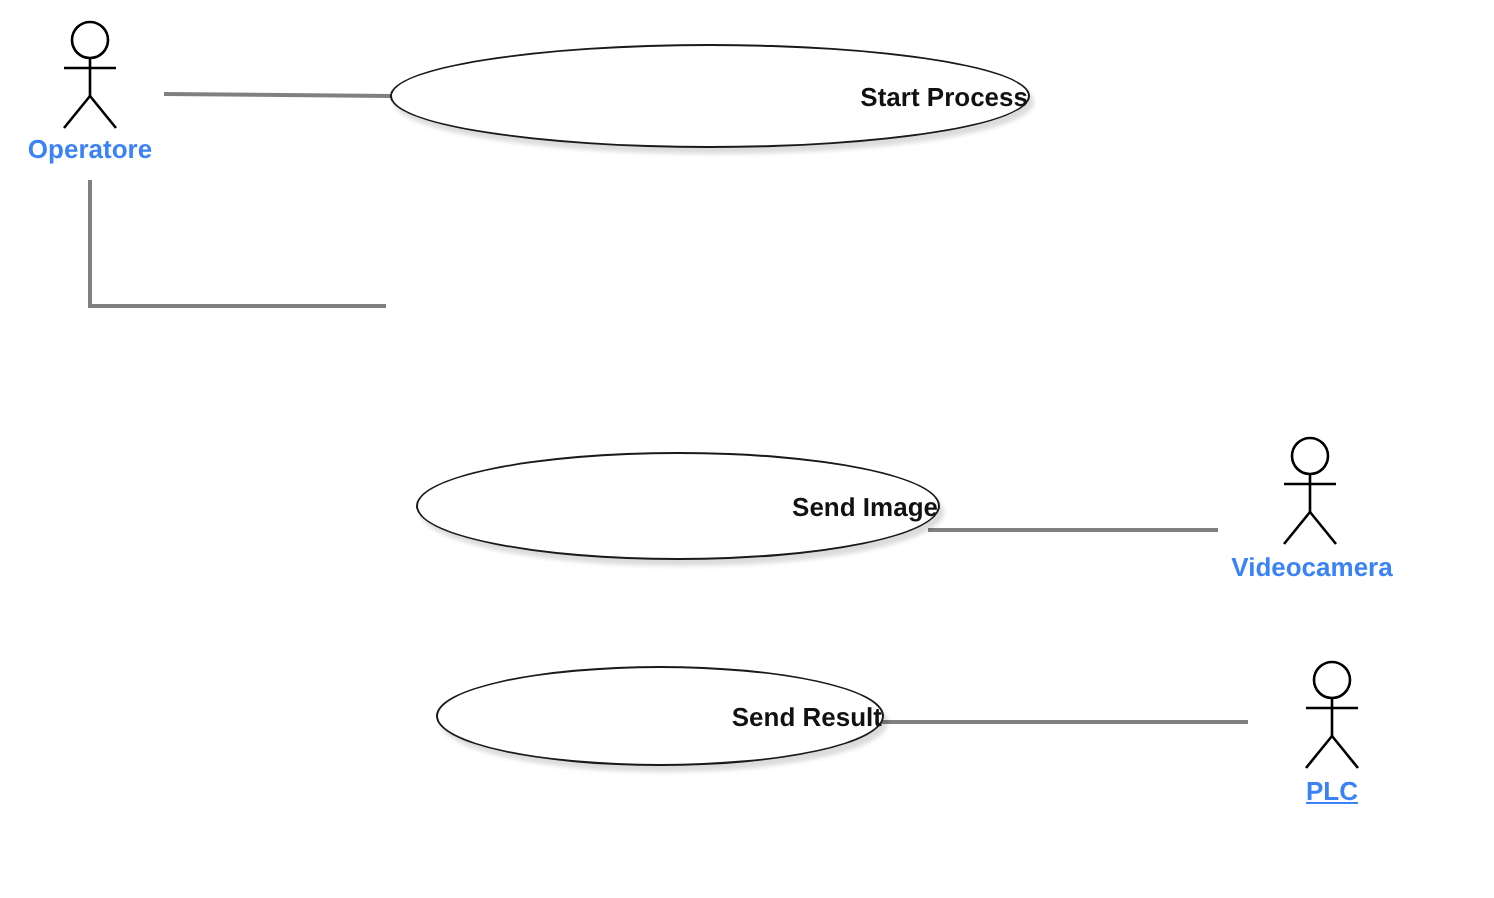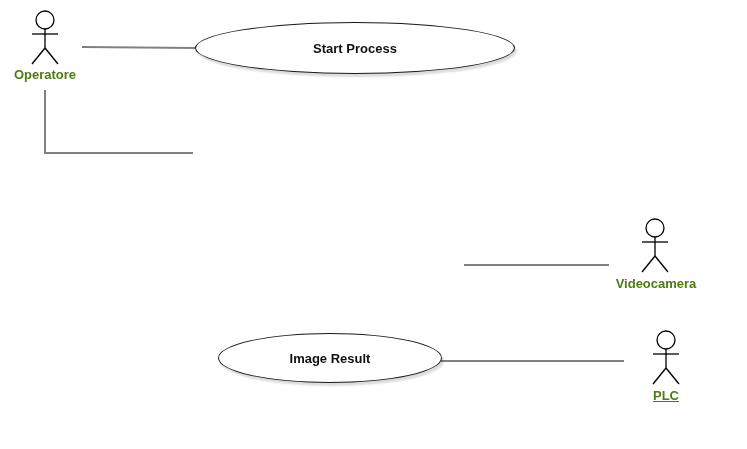--- a/index.html
+++ b/index.html
@@ -7,54 +7,57 @@
     position:relative; width:747px; height:449px; background:#ffffff;
     font-family:"Liberation Sans", sans-serif; overflow:hidden;
   }
   .overlay { position:absolute; left:0; top:0; width:747px; height:449px; }
   .connector { stroke:#808080; stroke-width:2; fill:none; }
   .usecase {
     position:absolute; box-sizing:border-box;
     border:1px solid #1a1a1a; border-radius:50%;
     background:#ffffff;
     box-shadow:2px 3px 2px rgba(0,0,0,0.14);
-    display:flex; align-items:center; justify-content:center;
+    display:flex; align-items:center; justify-content:flex-end;
   }
   .usecase-label {
     font-weight:bold; font-size:13px; color:#111111; white-space:nowrap;
   }
   .actor-figure { position:absolute; overflow:visible; }
   .actor-figure circle, .actor-figure line {
     stroke:#000000; stroke-width:1.3; fill:#ffffff;
   }
   .actor-label {
     position:absolute; transform:translateX(-50%);
-    font-weight:bold; font-size:13px; color:#4d7c0f; white-space:nowrap;
+    font-weight:bold; font-size:13px; color:#3b82f6; white-space:nowrap;
   }
 </style>
 </head>
 <body>
 
 <div class="canvas">
 
   <svg class="overlay" viewBox="0 0 747 449" xmlns="http://www.w3.org/2000/svg">
     <path class="connector" d="M82 47 L196 48"></path>
     <path class="connector" d="M45 90 L45 153 L193 153"></path>
     <path class="connector" d="M464 265 L609 265"></path>
     <path class="connector" d="M441 361 L624 361"></path>
   </svg>
 
   <div class="usecase" style="left:195px; top:22px; width:320px; height:52px;">
     <span class="usecase-label">Start Process</span>
   </div>
 
 
+  <div class="usecase" style="left:208px; top:226px; width:262px; height:54px;">
+    <span class="usecase-label">Send Image</span>
+  </div>
 
   <div class="usecase" style="left:218px; top:333px; width:224px; height:50px;">
-    <span class="usecase-label">Image Result</span>
+    <span class="usecase-label">Send Result</span>
   </div>
 
   <svg class="actor-figure" style="left:25px; top:10px;" width="40" height="56" viewBox="0 0 40 56">
     <circle cx="20" cy="10" r="9"></circle>
     <line x1="20" y1="19" x2="20" y2="38"></line>
     <line x1="7" y1="24" x2="33" y2="24"></line>
     <line x1="20" y1="38" x2="7" y2="54"></line>
     <line x1="20" y1="38" x2="33" y2="54"></line>
   </svg>
   <div class="actor-label" style="left:45px; top:67px;">Operatore</div>

